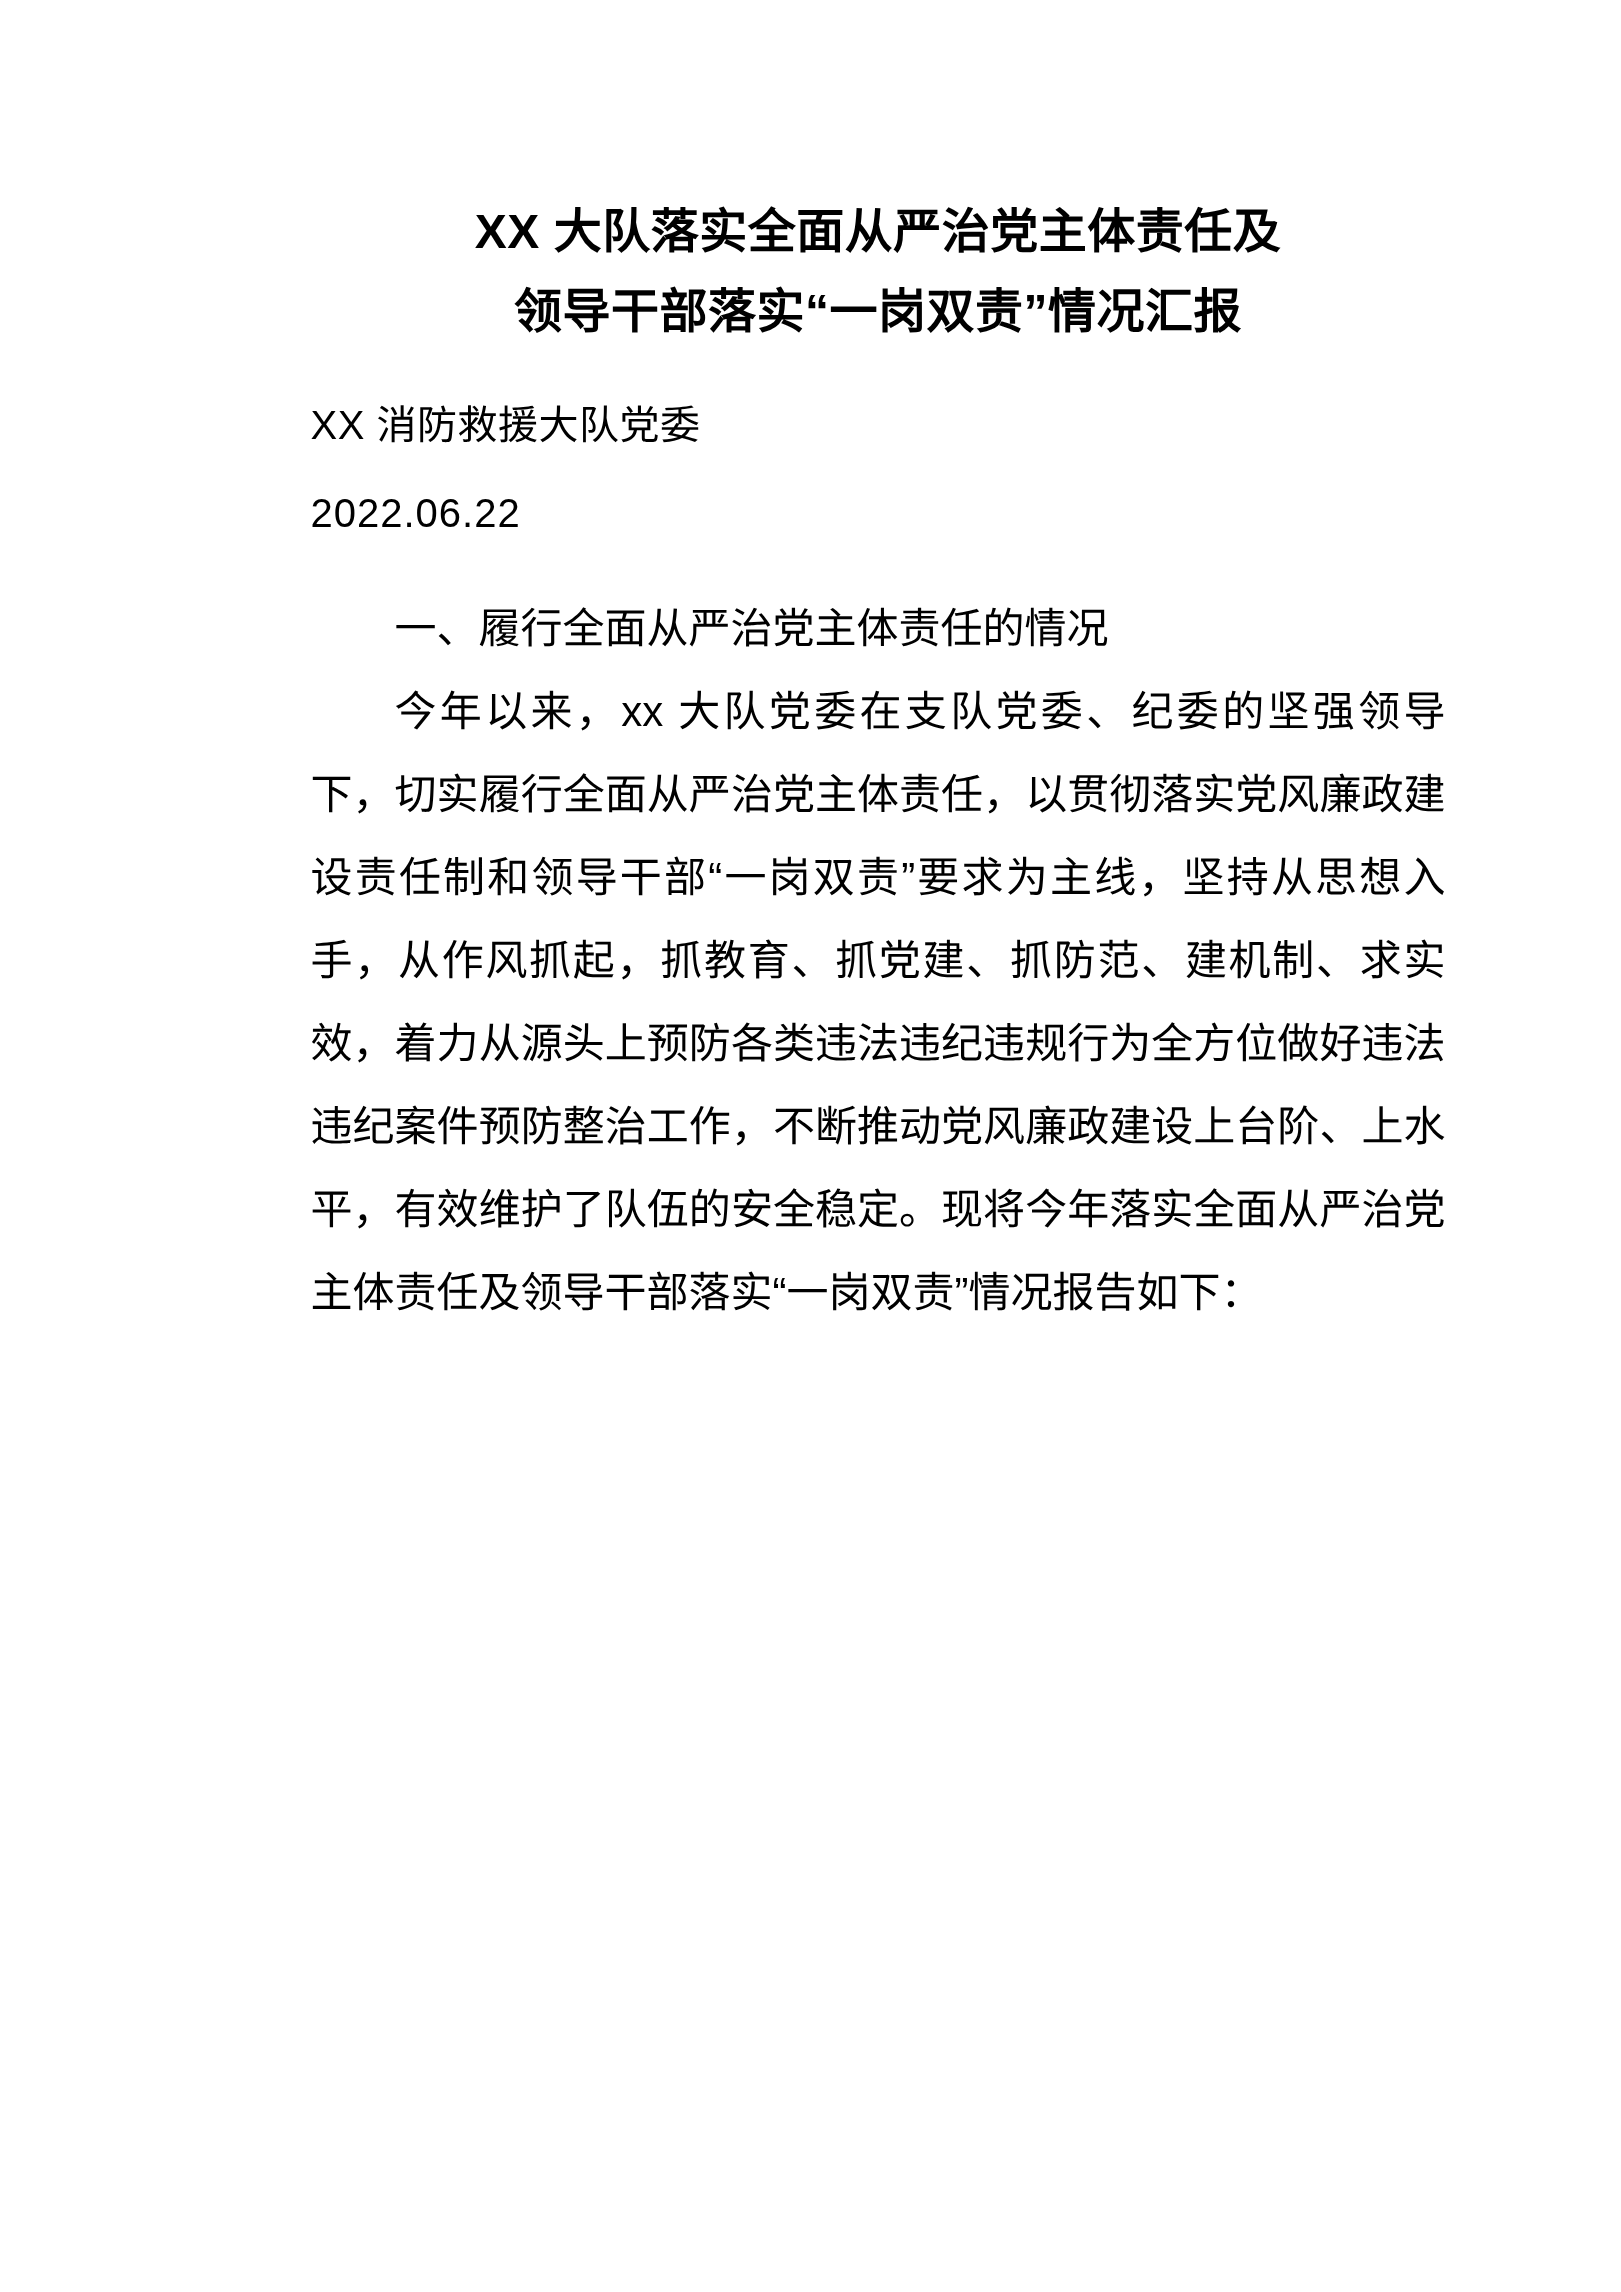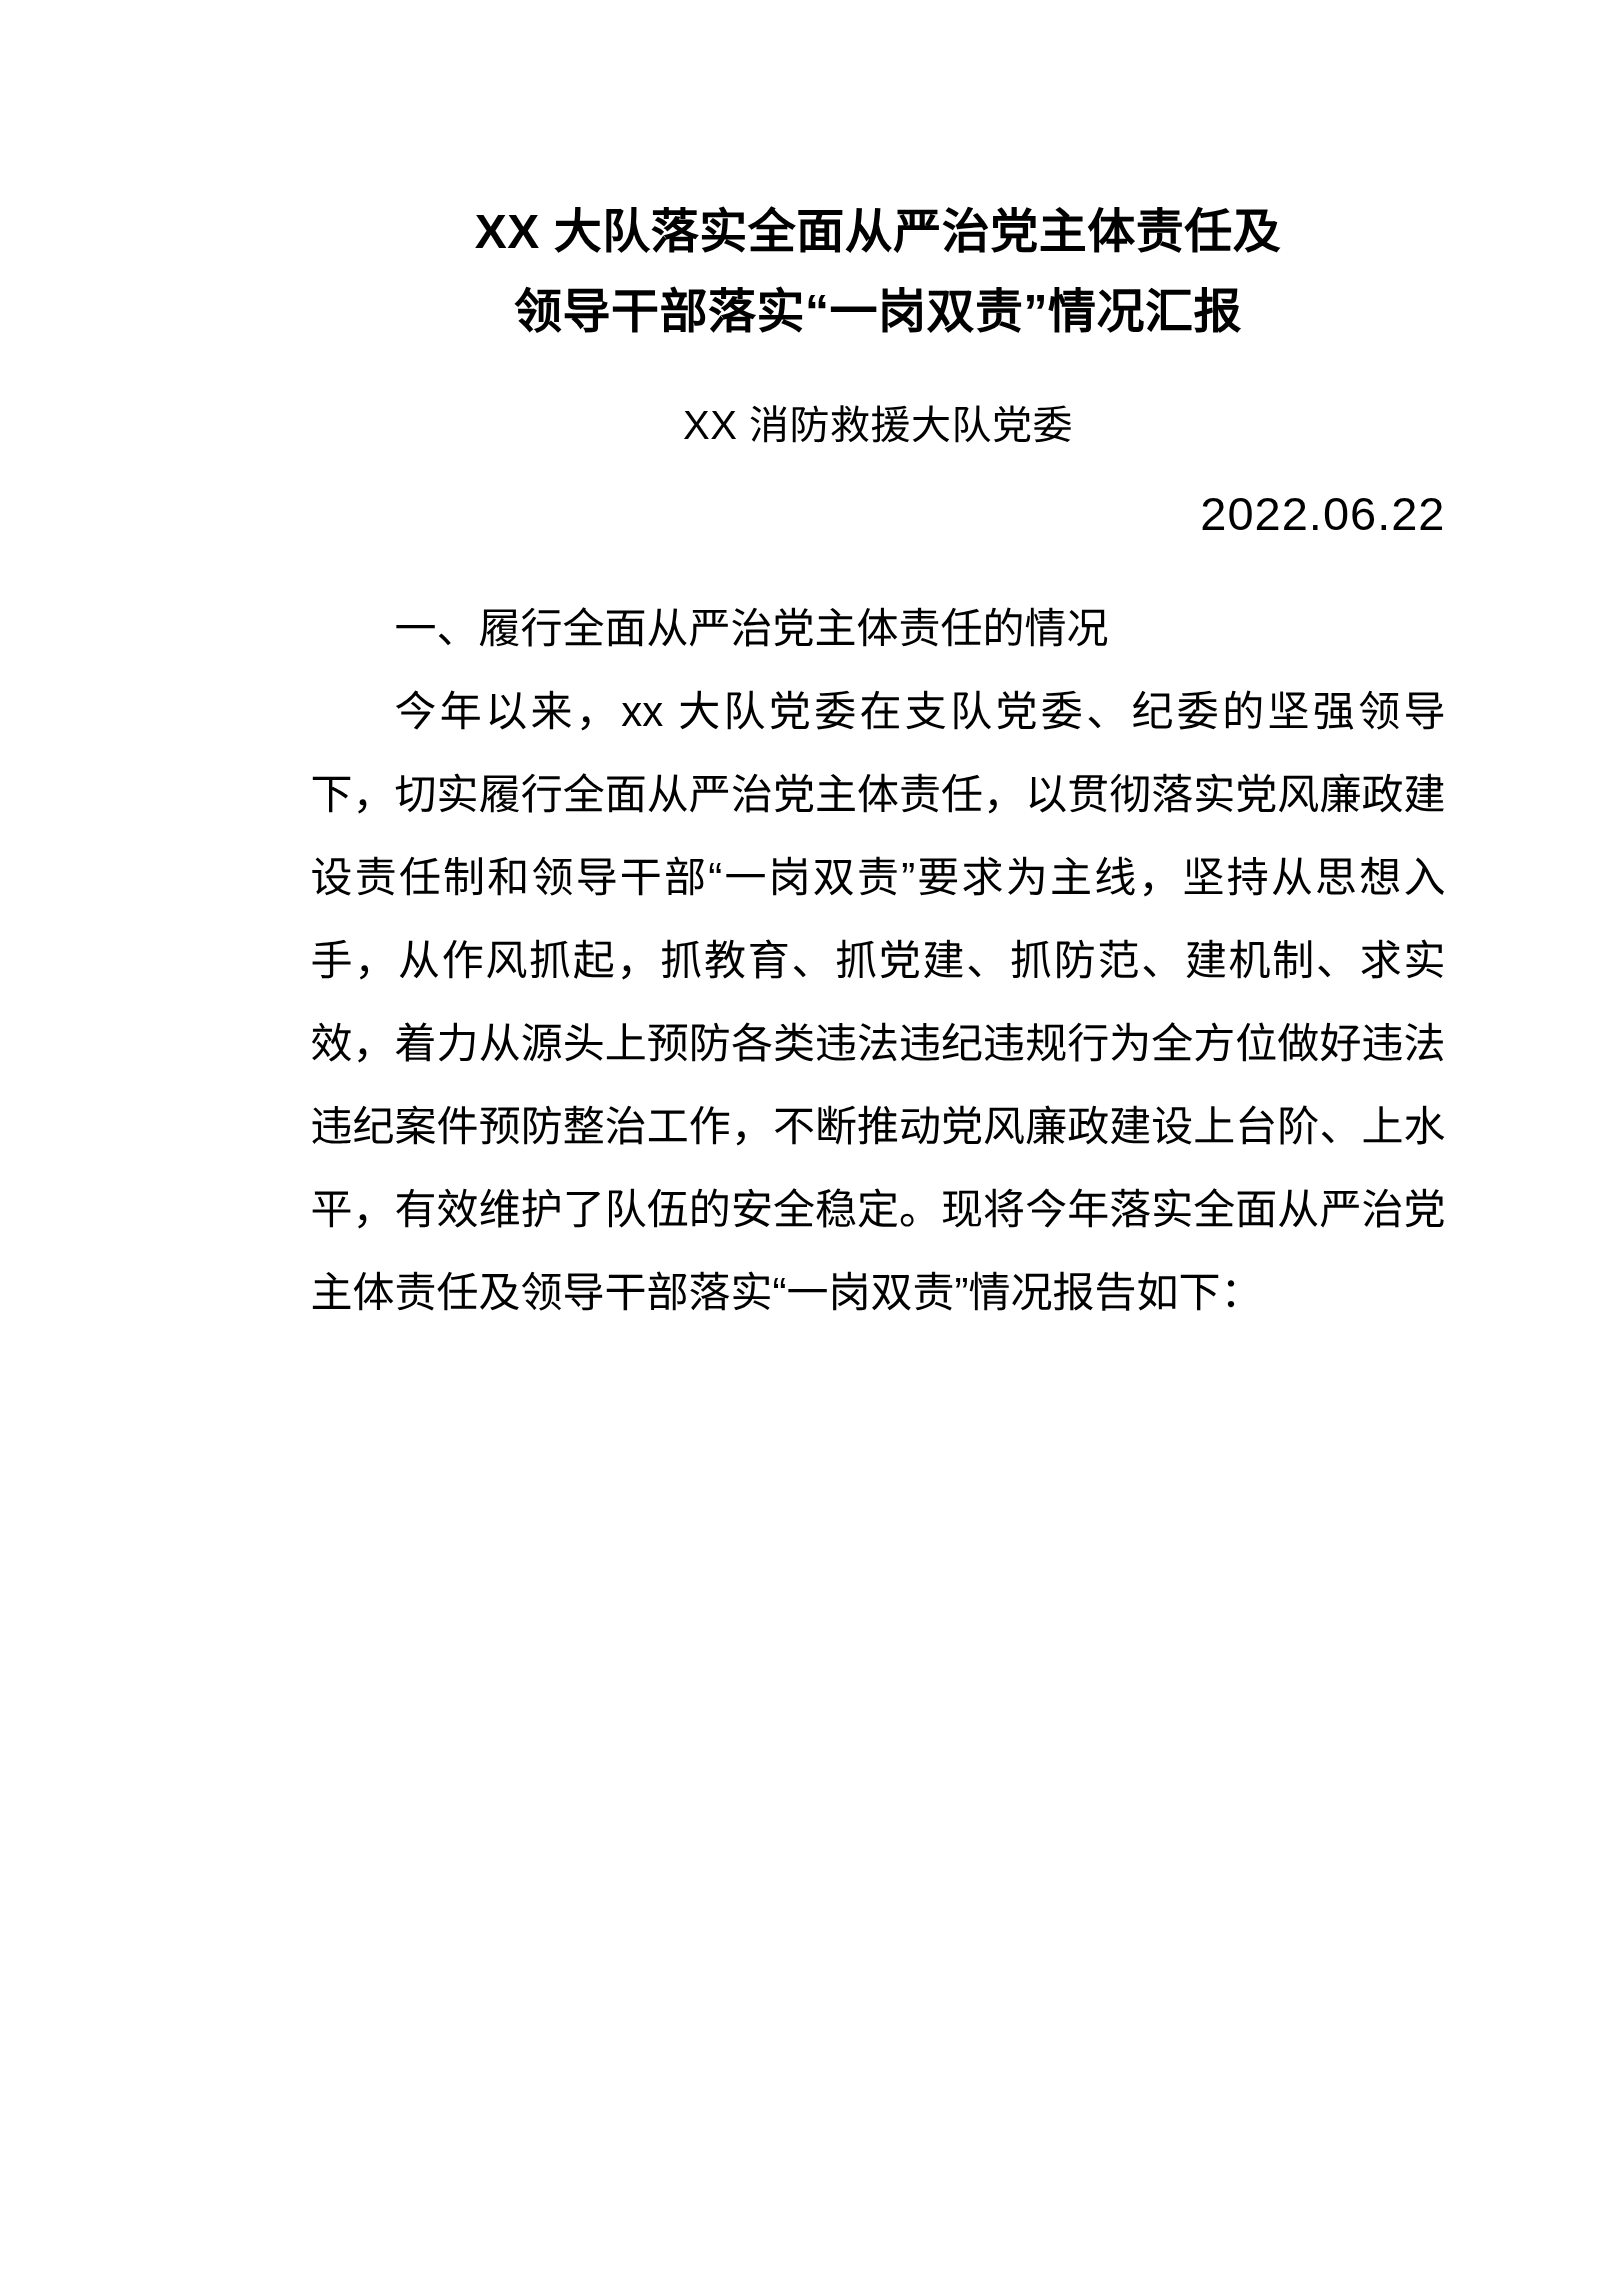--- a/index.html
+++ b/index.html
@@ -39,32 +39,32 @@
     font-weight: 700;
     line-height: 80px;
     letter-spacing: 0.5px;
     white-space: pre-line;
     word-break: keep-all;
   }
 
   .byline {
     margin: 0;
     padding-top: 43px;
-    text-align: center;
+    text-align: left;
     font-size: 40px;
     font-weight: 400;
     line-height: 61px;
     letter-spacing: 0.5px;
   }
 
   .doc-date {
     margin: 0;
     padding-top: 27.4px;
-    text-align: right;
-    font-size: 47px;
+    text-align: left;
+    font-size: 40px;
     font-weight: 400;
     line-height: 61px;
     letter-spacing: 1px;
   }
 
   
   .body-block {
     padding-top: 43px;
   }
 

